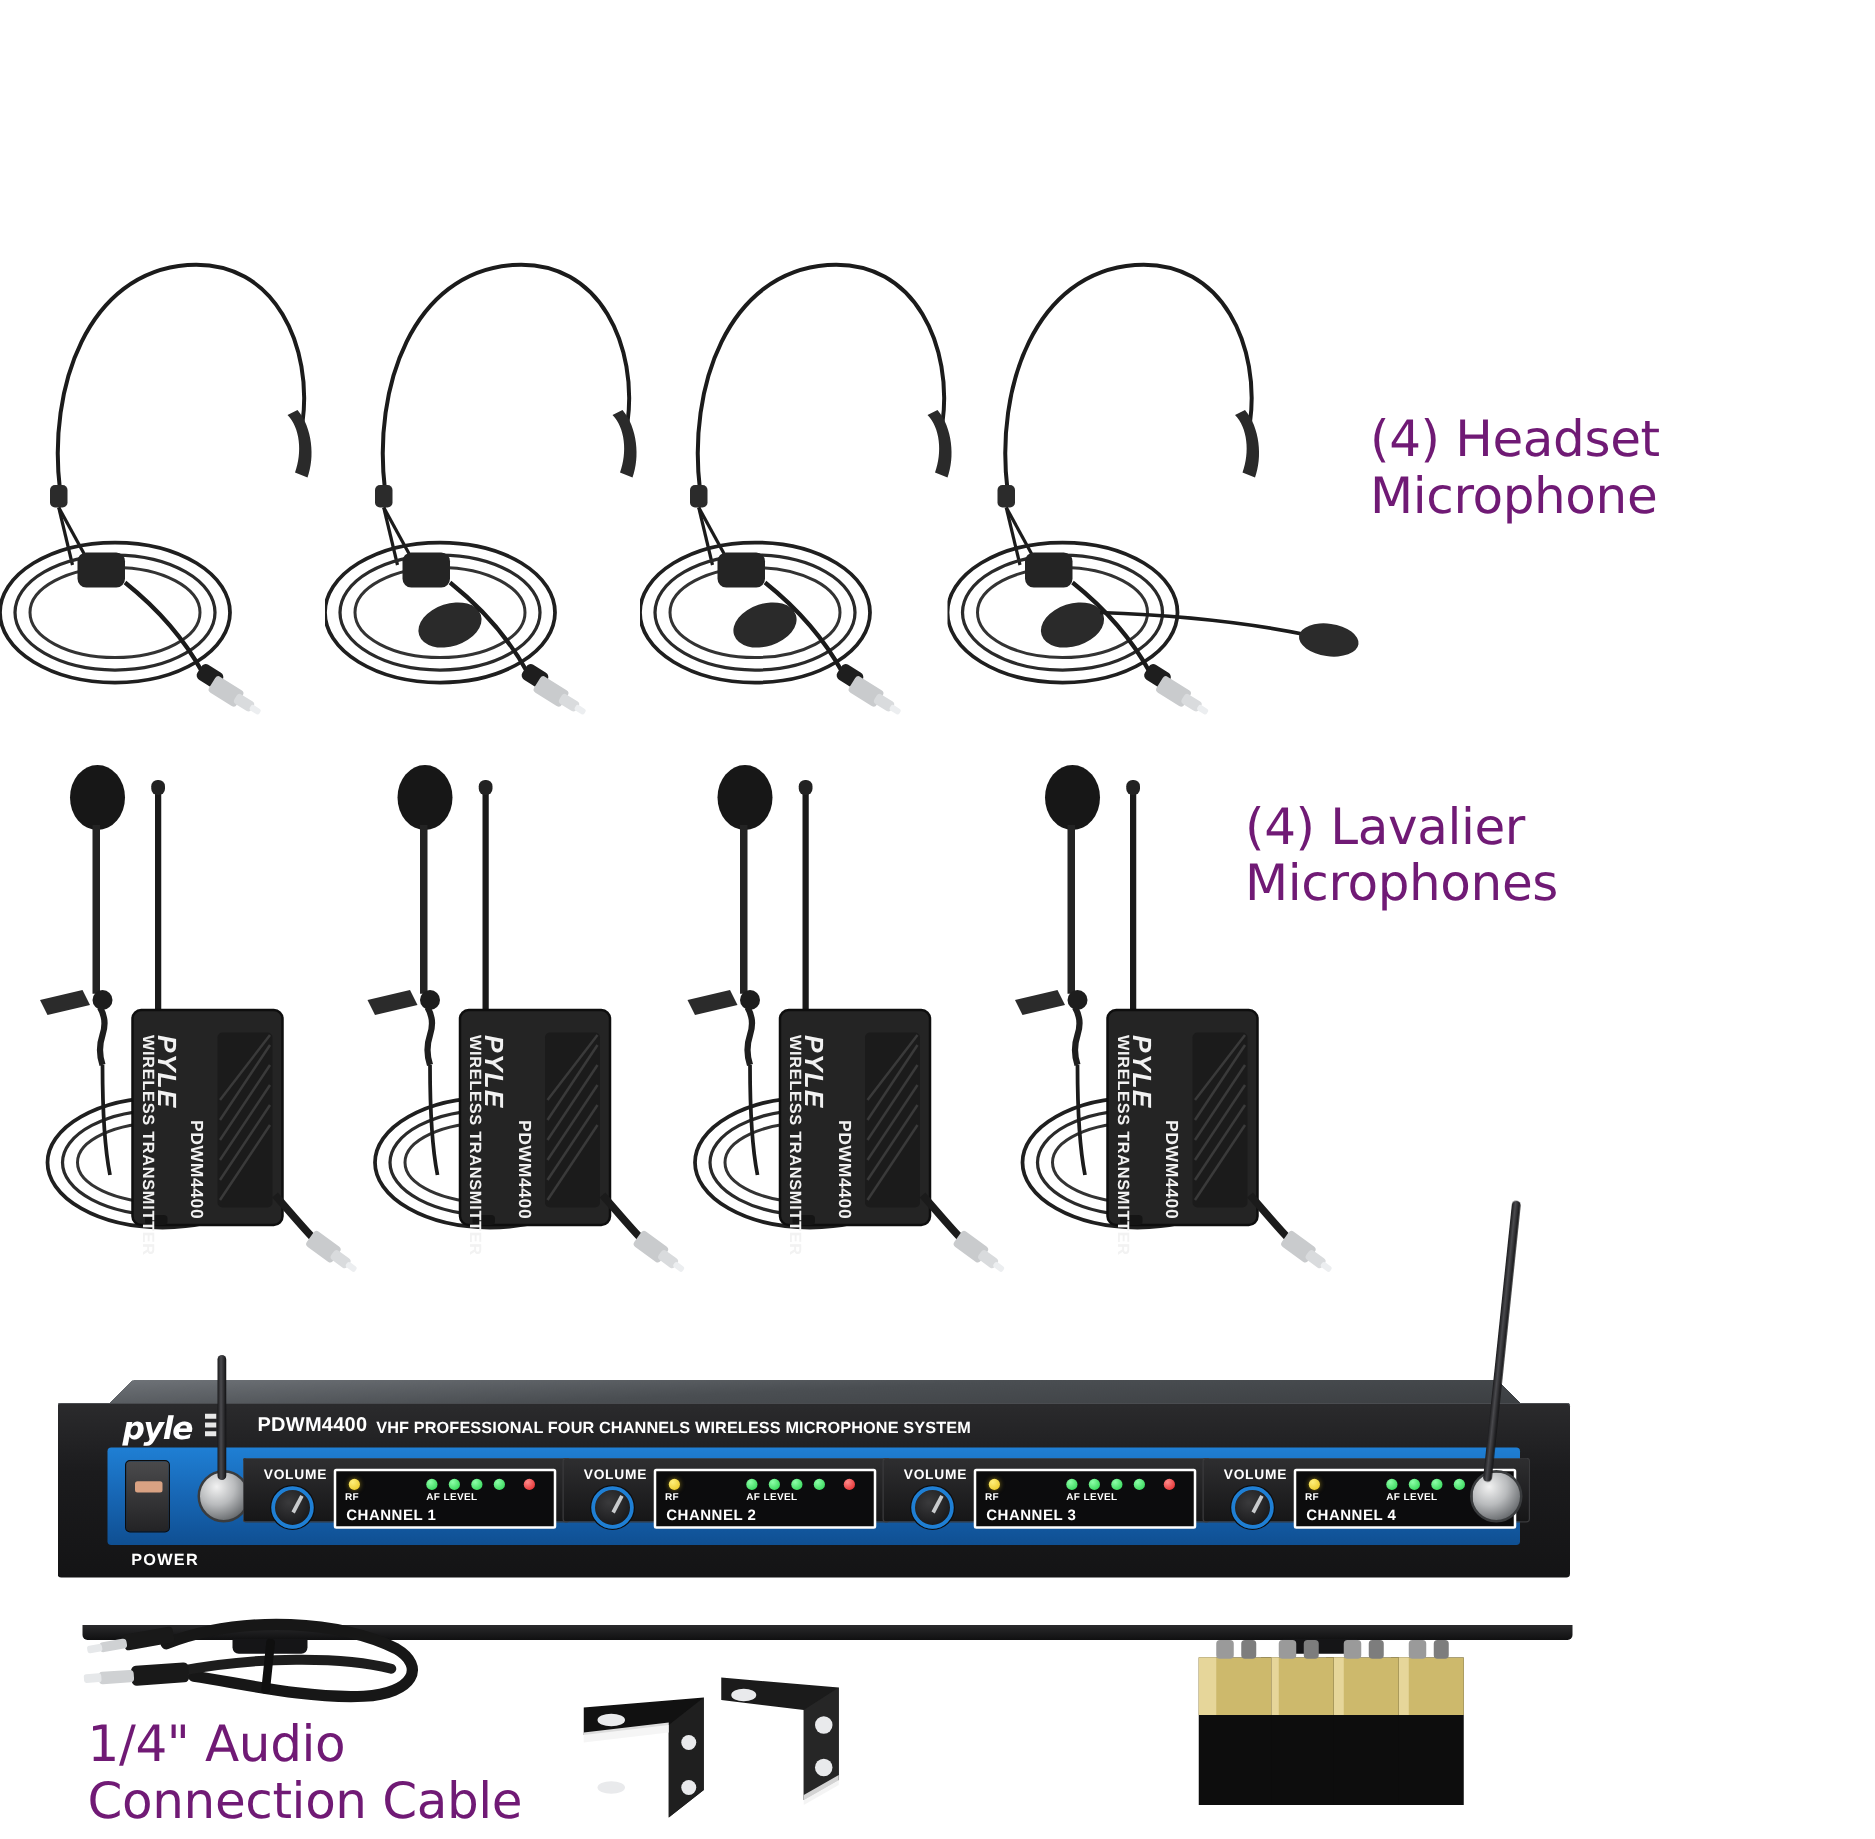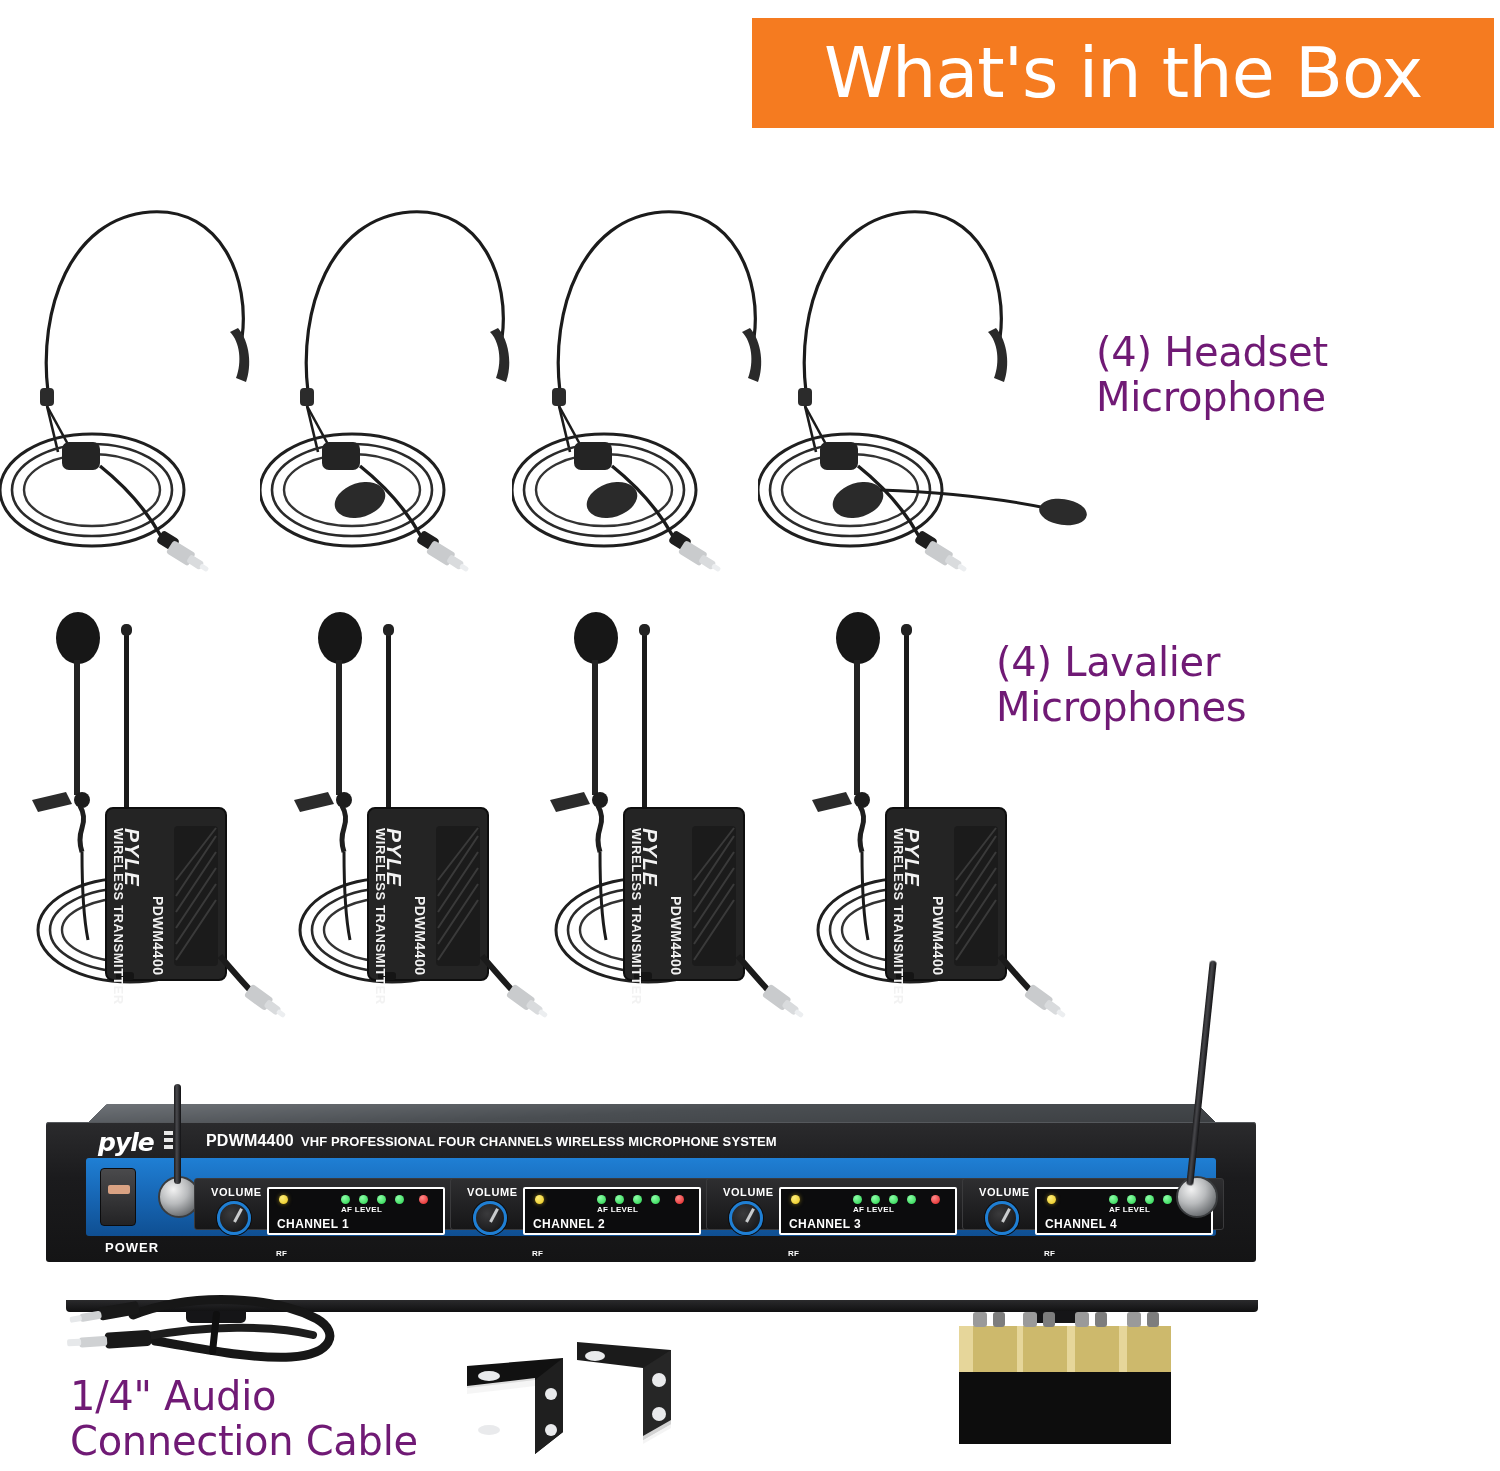--- a/index.html
+++ b/index.html
@@ -124,21 +124,21 @@
     background: radial-gradient(circle at 35% 30%, #f2f2f2 0%, #b9bbbd 40%, #6f7275 75%, #3b3d3f 100%);
     border: 2px solid #3a3c3e;
   }
   .antenna {
     position:absolute; width: 7px;
     background: linear-gradient(90deg,#1a1a1c,#4a4a4e 40%,#111113);
     border-radius: 4px;
   }
 
   .ch-module {
-    position:absolute; top: 56px; width: 262px; height: 52px;
+    position:absolute; top: 44px; width: 262px; height: 52px;
     background: linear-gradient(180deg,#2e2e30,#161617);
     border: 1px solid #3a3a3c; border-radius: 3px;
   }
   .ch-vol-label {
     position:absolute; left: 16px; top: 7px;
     color:#ffffff; font-size: 11px; font-weight:700; letter-spacing:0.6px;
   }
   .knob {
     position:absolute; left: 22px; top: 22px; width: 34px; height: 34px;
     border-radius:50%;
@@ -151,21 +151,21 @@
     background:#c9cbcd; transform: rotate(28deg); transform-origin: center bottom;
   }
   .ch-panel {
     position:absolute; left: 72px; top: 8px; width: 178px; height: 48px;
     background: #0c0c0d; border: 2px solid #ffffff; border-radius: 2px;
   }
   .led { position:absolute; width: 9px; height: 9px; border-radius: 50%; }
   .led-rf { left: 10px; top: 6px; background: radial-gradient(circle at 35% 30%, #ffef7a, #e8c41a); box-shadow:0 0 4px #e8c41a88; }
   .rf-text {
     position:absolute; left: 7px; top: 16px;
-    color:#ffffff; font-size: 8px; font-weight:700; letter-spacing:0.3px;margin-top:44px;
+    color:#ffffff; font-size: 8px; font-weight:700; letter-spacing:0.3px;
   }
   .af-text {
     position:absolute; left: 72px; top: 16px;
     color:#ffffff; font-size: 8px; font-weight:700; letter-spacing:0.3px;
   }
   .ch-name {
     position:absolute; left: 8px; top: 28px;
     color:#ffffff; font-size: 12px; font-weight: 700; letter-spacing: 0.4px;
   }
   .rcv-base-shadow {
@@ -179,23 +179,20 @@
   }
 
   
   .acc { position:absolute; }
 </style>
 </head>
 <body>
 
 <div id="stage">
 
-  <div class="banner">
-    <div class="banner-title">What's in the Box</div>
-  </div>
 
   <div class="headset" style="left:0px;   top:160px;">
     <svg class="hs-svg" width="290" height="430" viewBox="0 0 290 430">
       <g fill="none" stroke="#1b1b1b" stroke-width="3.2">
         <path d="M48,232 C38,150 70,58 150,52 C222,47 250,120 242,178"></path>
       </g>
       <path d="M238,168 C250,182 252,206 246,222 L236,218 C242,202 240,182 230,172 Z" fill="#2a2a2a"></path>
       <rect x="40" y="228" width="14" height="18" rx="4" fill="#2b2b2b"></rect>
       <g fill="none" stroke="#1b1b1b" stroke-width="2.6">
         <path d="M47,246 L70,288"></path>

